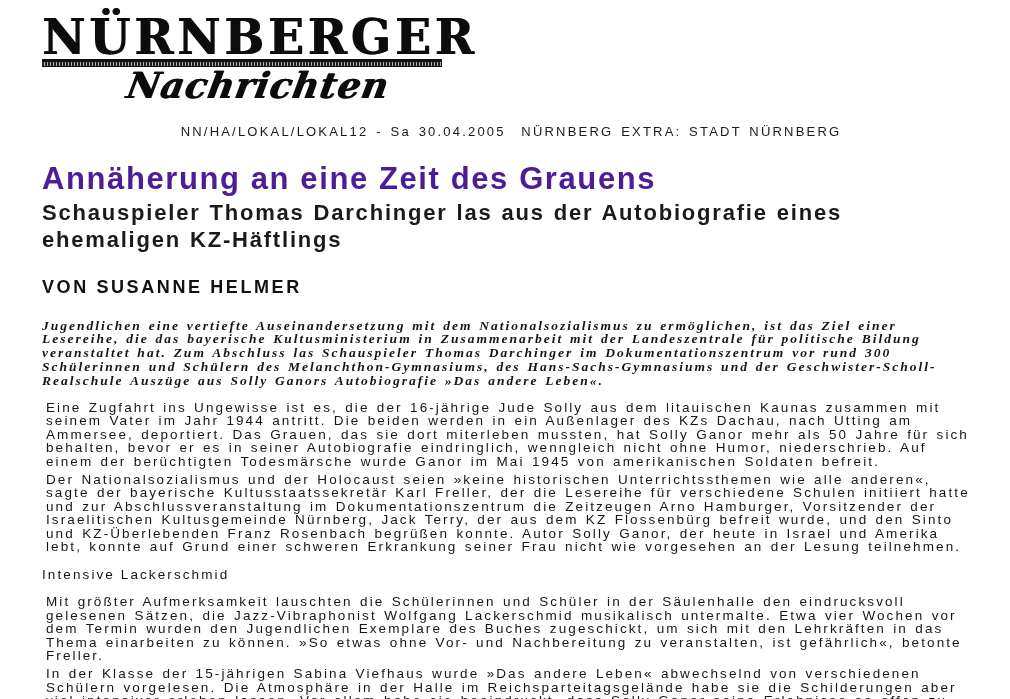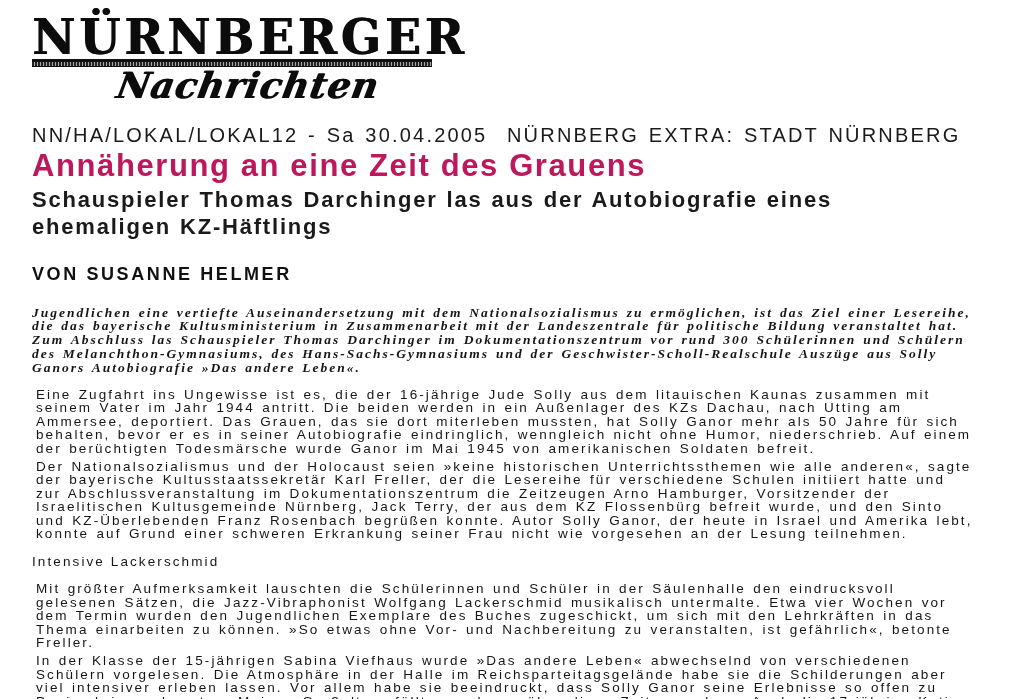--- a/index.html
+++ b/index.html
@@ -9,21 +9,21 @@
   }
   body {
     width: 1010px;
     height: 699px;
     overflow: hidden;
     color: #141414;
     font-family: "Liberation Sans", sans-serif;
     -webkit-font-smoothing: antialiased;
   }
   .page {
-    padding: 14px 30px 0 32px;
+    padding: 14px 30px 0 42px;
     box-sizing: border-box;
     width: 1010px;
     height: 588px;
   }
 
   
   .masthead {
     height: 86px;
     position: relative;
   }
@@ -57,34 +57,35 @@
     margin-left: 85px;
     margin-top: -3px;
     transform: skewX(-10deg);
     letter-spacing: 1px;
     text-shadow: 1px 0 0 #0c0c0c;
   }
 
   
   .kicker {
     margin-top: 24px;
-    font-size: 20px;
+    font-size: 13px;
     letter-spacing: 2.2px;
     word-spacing: 2px;
     color: #1a1a1a;
     white-space: nowrap;
+    text-align: center;
   }
 
   
   .headline {
-    margin: 3px 0 0 0;
+    margin: 24px 0 0 0;
     font-size: 31px;
     font-weight: bold;
     letter-spacing: 1.6px;
-    color: #be185d;
+    color: #4c1d95;
     line-height: 1.05;
   }
   .subheadline {
     margin-top: 3px;
     font-size: 22px;
     font-weight: 700;
     letter-spacing: 1.8px;
     word-spacing: 1px;
     line-height: 1.25;
     max-width: 835px;

